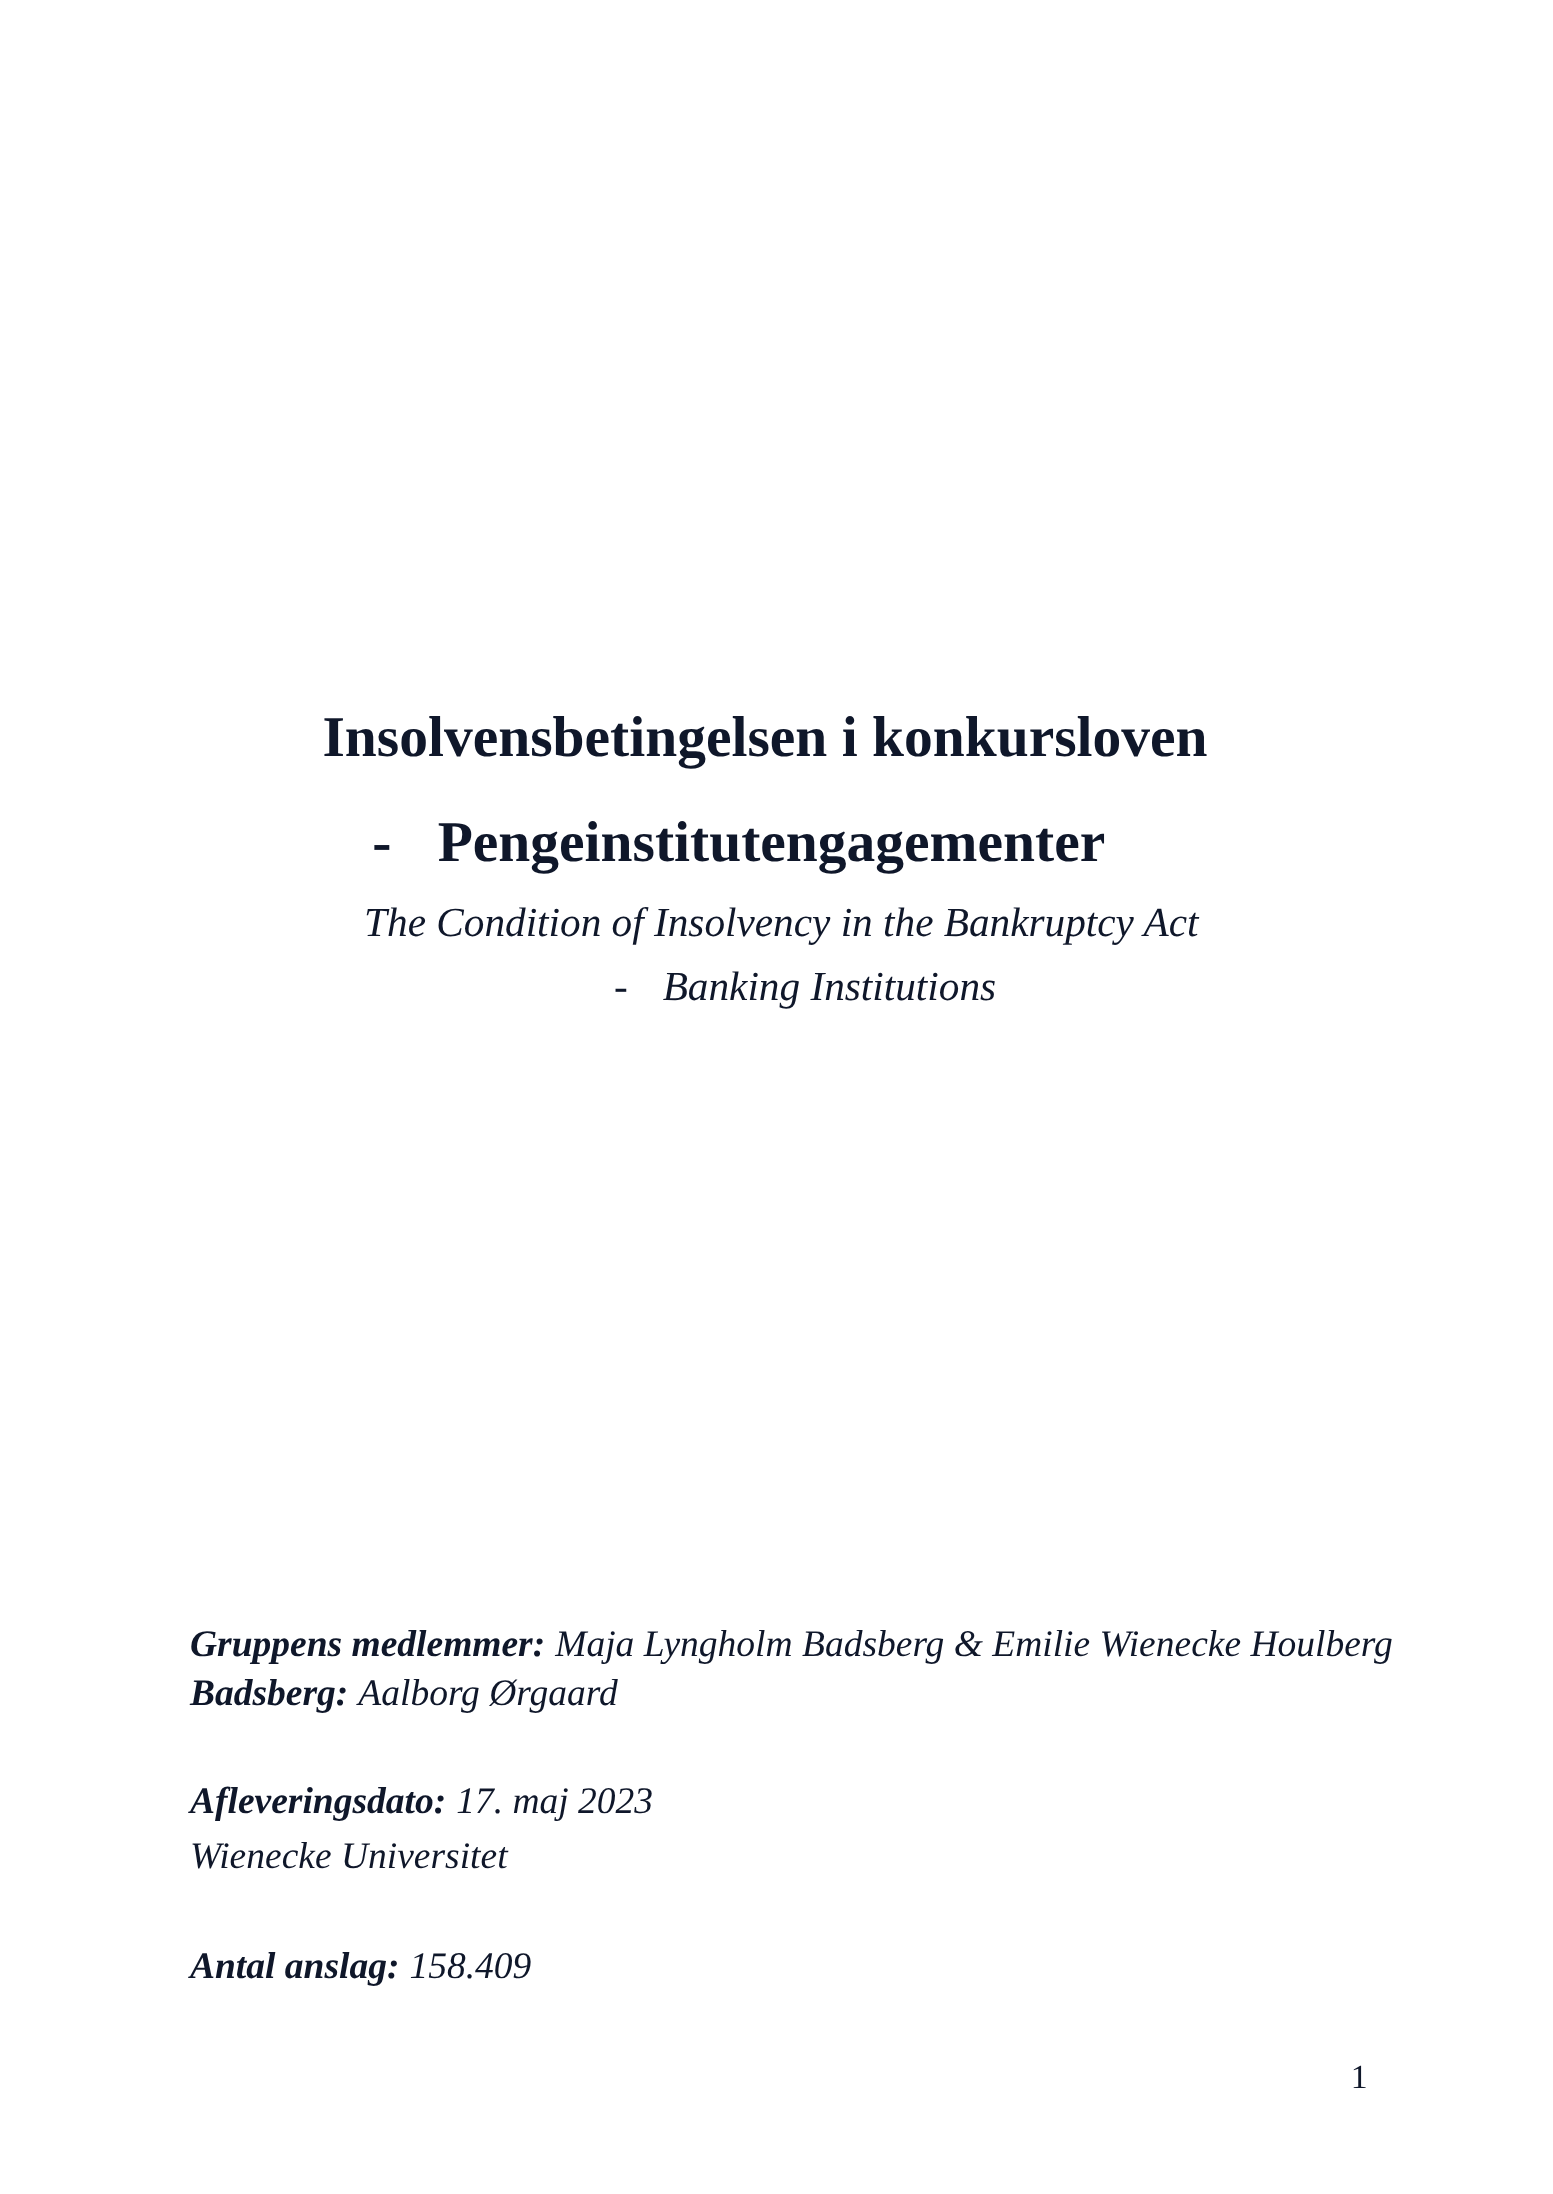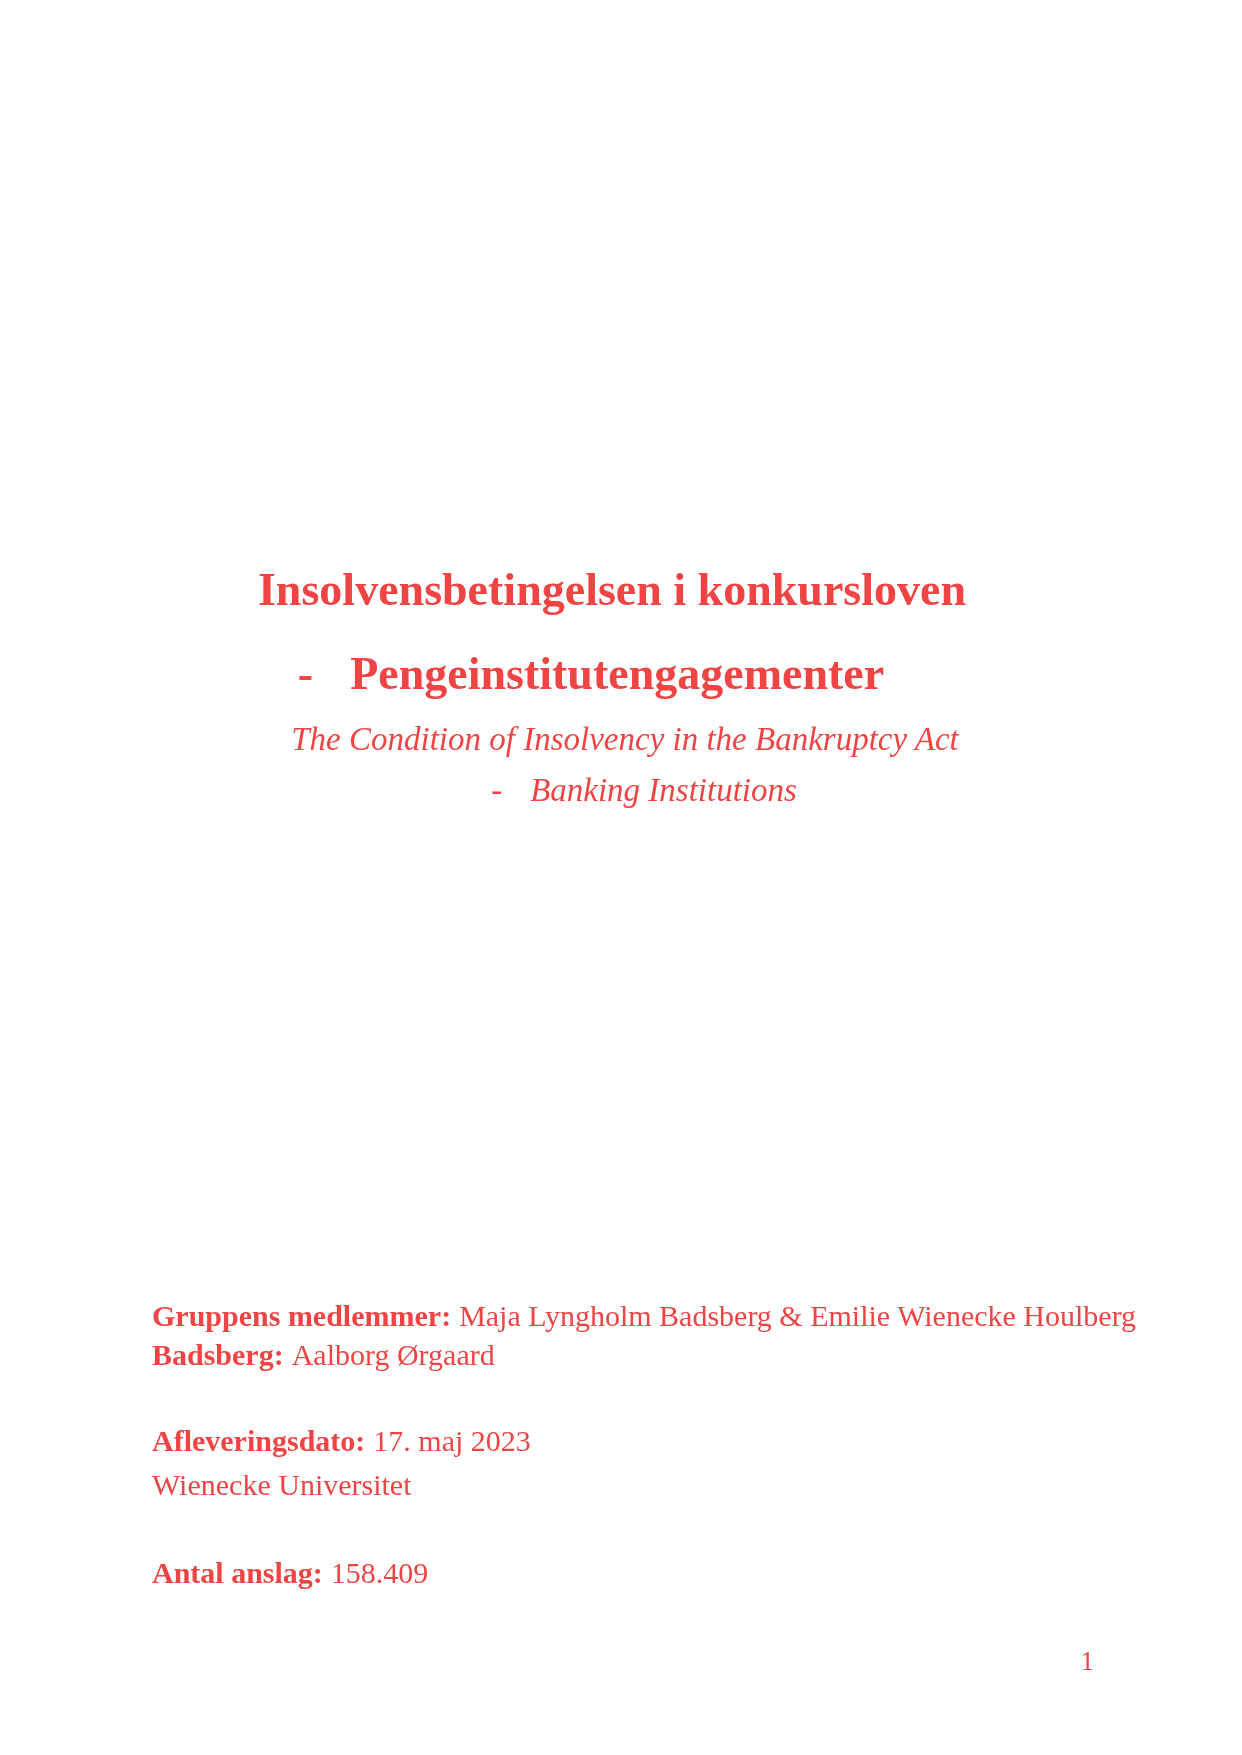--- a/index.html
+++ b/index.html
@@ -5,21 +5,21 @@
   html, body {
     margin: 0;
     padding: 0;
     background: #ffffff;
   }
   .page {
     position: relative;
     width: 1242px;
     height: 1755px;
     background: #ffffff;
-    color: #ef4444;
+    color: #0f172a;
     font-family: "Liberation Serif", "DejaVu Serif", serif;
     overflow: hidden;
   }
   
   .center-line {
     position: absolute;
     left: 150px;
     width: 942px;
     text-align: center;
     white-space: nowrap;
@@ -41,20 +41,21 @@
   .subtitle-line-2 { top: 774px; transform: translateX(23px); }
   .gap-title { display: inline-block; margin-left: 37px; }
   .gap-sub   { display: inline-block; margin-left: 28px; }
 
   .info-line {
     position: absolute;
     left: 152px;
     font-size: 30px;
     line-height: 30px;
     white-space: nowrap;
+    font-style: italic;
   }
   .info-line .label { font-weight: bold; }
   .info-line .value { font-weight: normal; margin-left: 8px; }
   .info-members    { top: 1301px; }
   .info-supervisor { top: 1340px; }
   .info-date       { top: 1426px; }
   .info-university { top: 1470px; }
   .info-chars      { top: 1558px; }
 
   .page-number {

